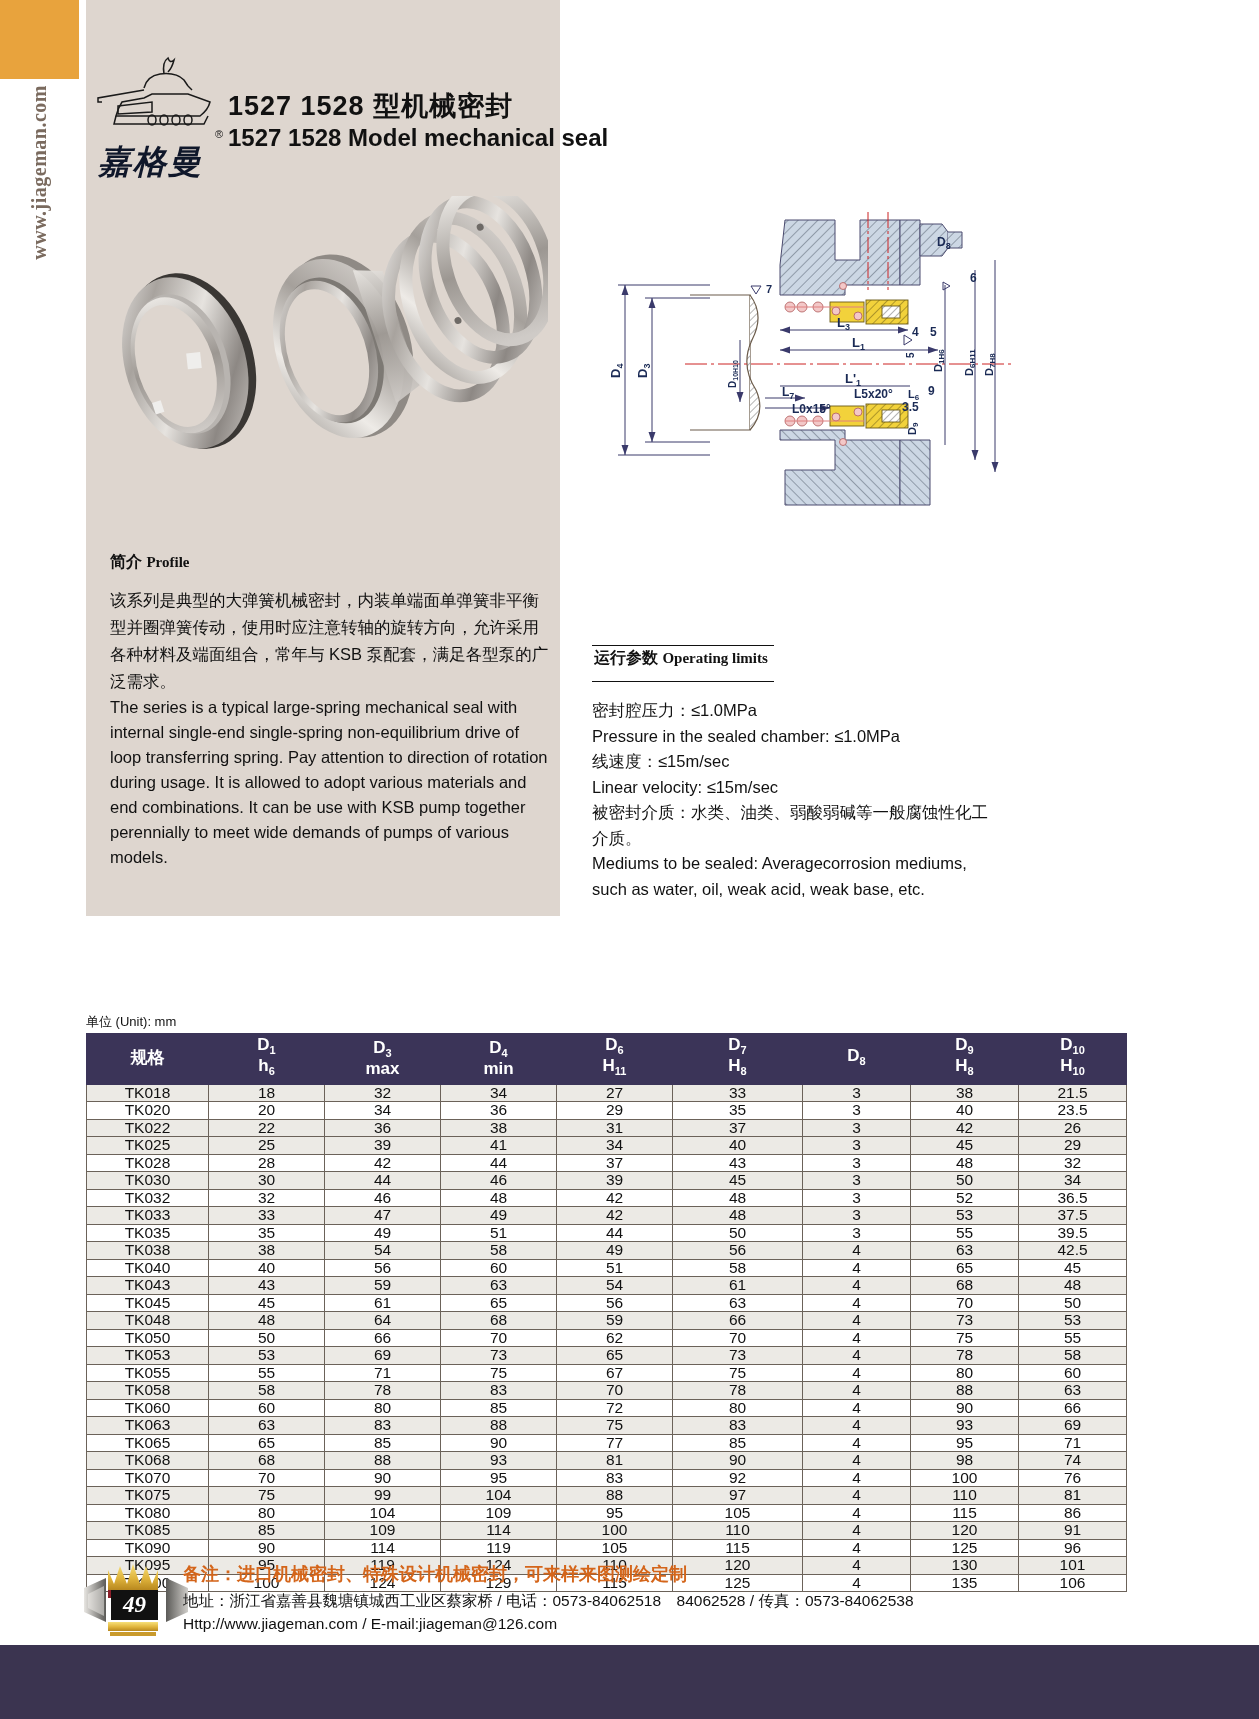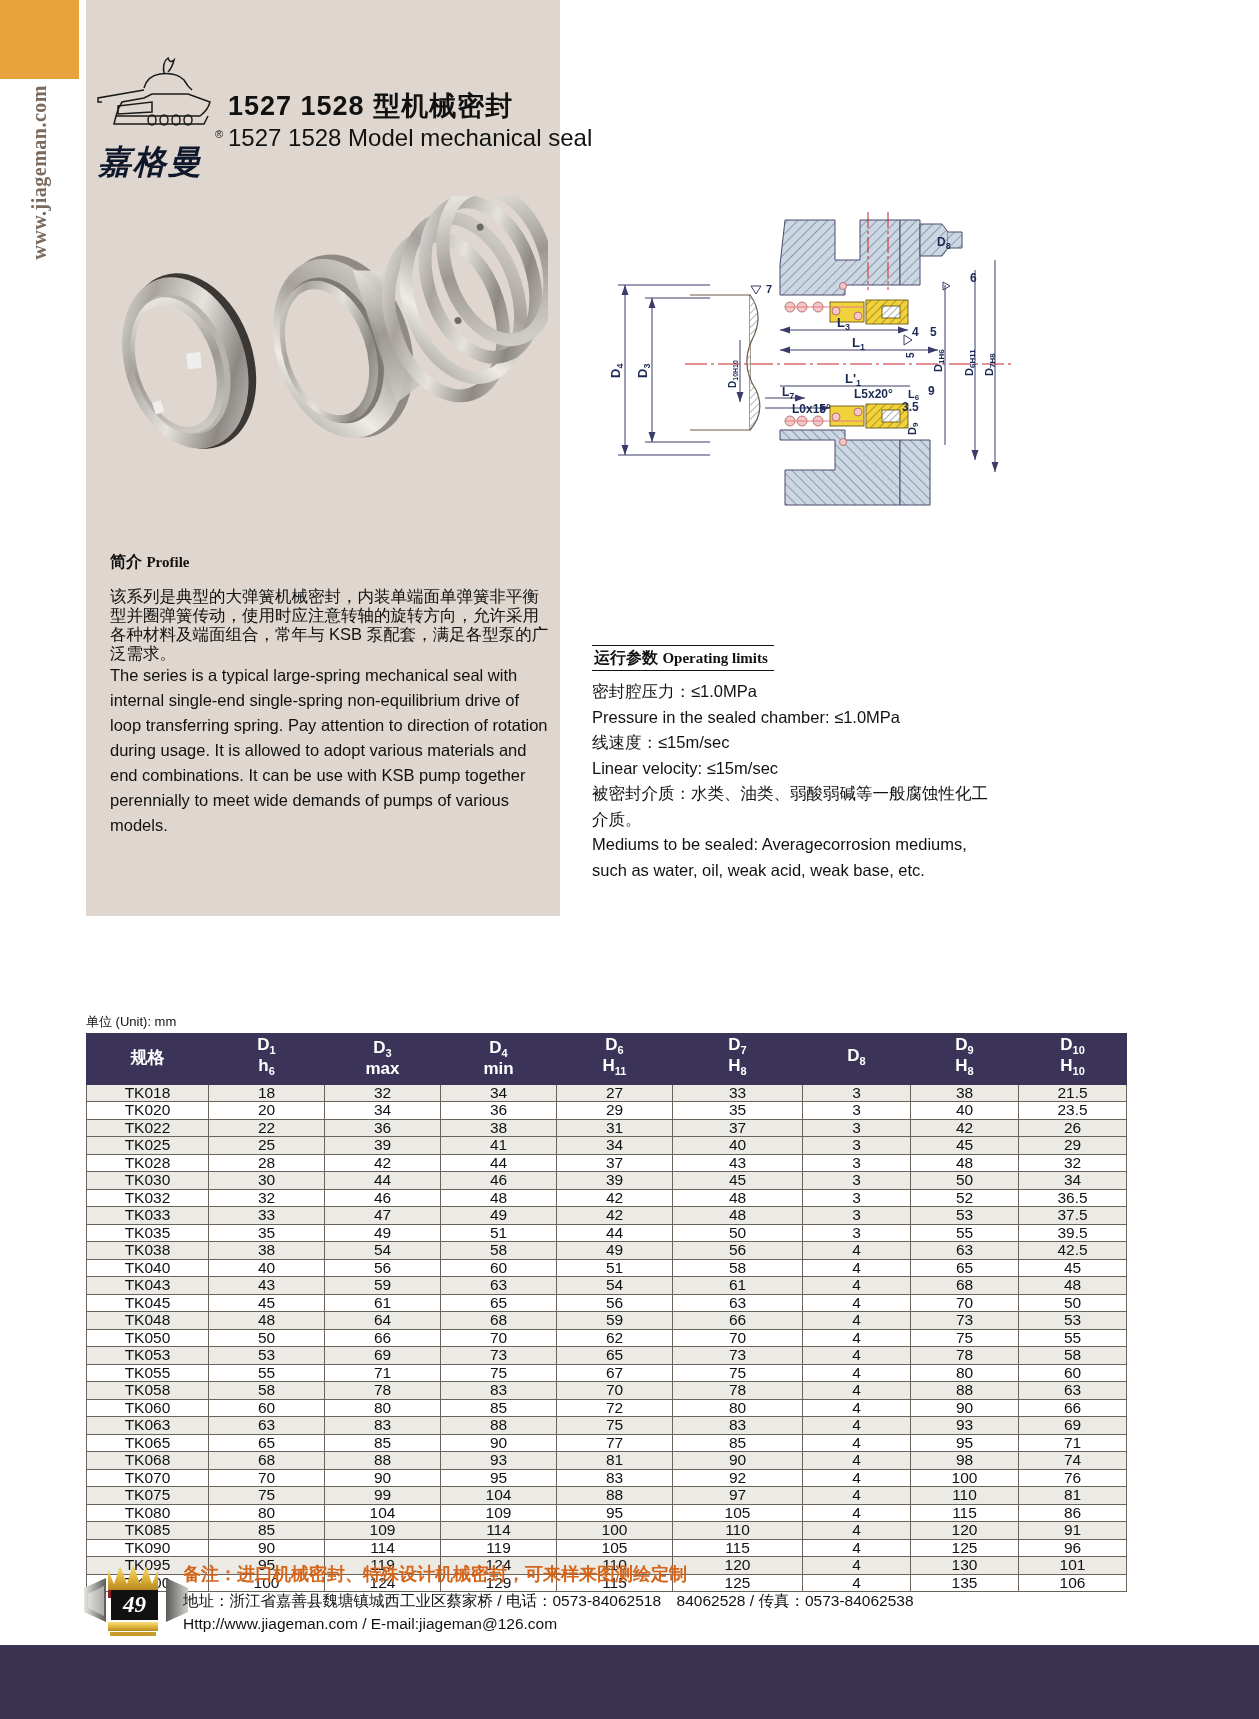--- a/index.html
+++ b/index.html
@@ -51,50 +51,50 @@
     position:absolute; left:123px; top:88px;
     font-size:11px; color:#1a1a1a;
   }
   #title-cn {
     position:absolute; left:136px; top:48px;
     font-size:27px; font-weight:bold; color:#111; letter-spacing:1px;
     white-space:nowrap;
   }
   #title-en {
     position:absolute; left:136px; top:84px;
-    font-size:24px; font-weight:normal; color:#111; letter-spacing:0px;
+    font-size:24px; font-weight:bold; color:#111; letter-spacing:0px;
     white-space:nowrap;
   }
 
   
   #photo-area {
     position:absolute; left:96px; top:196px; width:452px; height:330px;
   }
 
   
   #profile-block { position:absolute; left:110px; top:552px; width:440px; }
   .sec-head-cn { font-size:16px; font-weight:bold; color:#111; }
   .sec-head-en { font-family:"Liberation Serif", serif; font-size:15px; font-weight:bold; color:#111; }
   #profile-cn {
-    margin-top:14px; font-size:16.5px; line-height:19px; color:#111;
+    margin-top:14px; font-size:16.5px; line-height:27px; color:#111;
     letter-spacing:0px;
   }
   #profile-en {
     font-size:16.5px; line-height:25px; color:#111;
   }
 
   
   #drawing-area { position:absolute; left:590px; top:190px; width:430px; height:320px; }
 
   
   #limits-block { position:absolute; left:592px; top:645px; width:430px; }
   #limits-title {
     display:inline-block;
     border-top:1.6px solid #111; border-bottom:1.6px solid #111;
-    padding:2px 6px 1px 2px; margin-bottom:8px;
+    padding:2px 6px 12px 2px; margin-bottom:16px;
   }
   #limits-body { font-size:16.5px; line-height:25.5px; color:#111; }
   #limits-body .cnline { letter-spacing:0px; }
 
   
   #unit-label {
     position:absolute; left:86px; top:1013px;
     font-size:13px; color:#111;
   }
 

